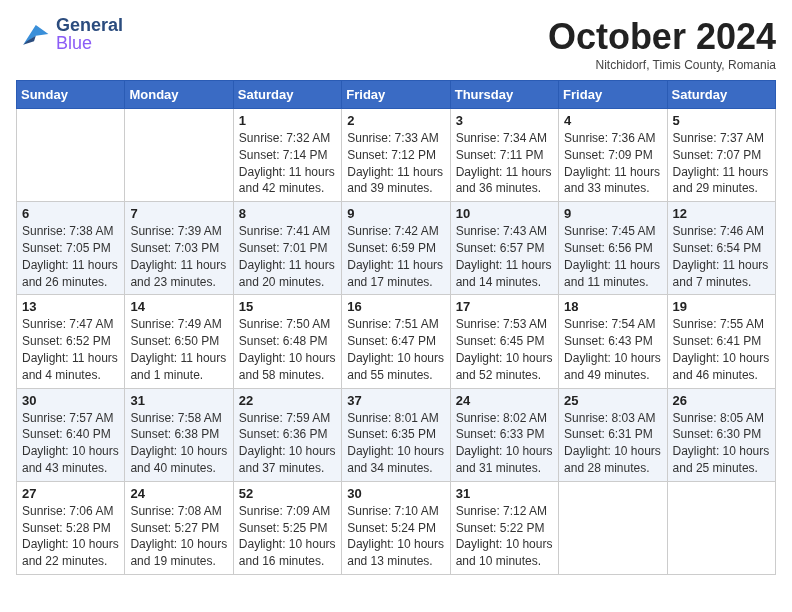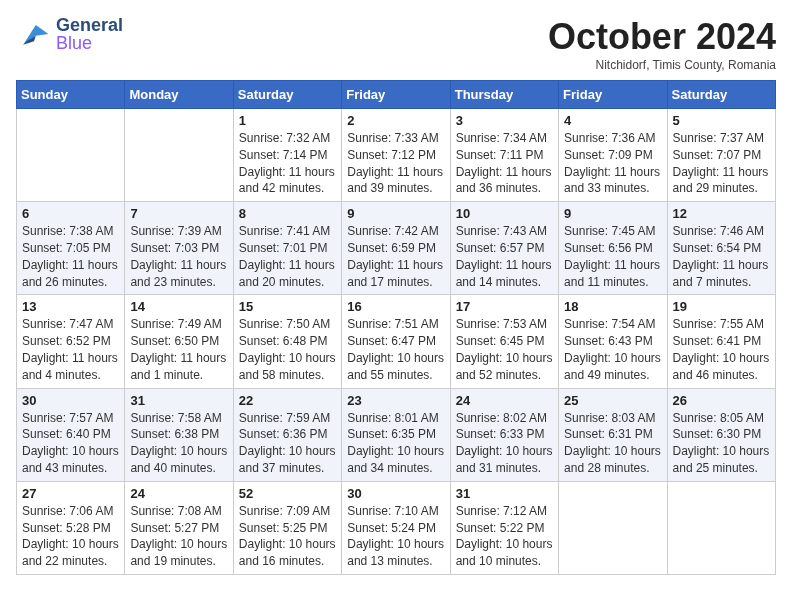--- a/index.html
+++ b/index.html
@@ -217,21 +217,21 @@
         </td>
         <td>
           <span class="day-num">31</span>
           <div class="day-info">Sunrise: 7:58 AM<br>Sunset: 6:38 PM<br>Daylight: 10 hours and 40 minutes.</div>
         </td>
         <td>
           <span class="day-num">22</span>
           <div class="day-info">Sunrise: 7:59 AM<br>Sunset: 6:36 PM<br>Daylight: 10 hours and 37 minutes.</div>
         </td>
         <td>
-          <span class="day-num">23</span>
+          <span class="day-num">37</span>
           <div class="day-info">Sunrise: 8:01 AM<br>Sunset: 6:35 PM<br>Daylight: 10 hours and 34 minutes.</div>
         </td>
         <td>
           <span class="day-num">24</span>
           <div class="day-info">Sunrise: 8:02 AM<br>Sunset: 6:33 PM<br>Daylight: 10 hours and 31 minutes.</div>
         </td>
         <td>
           <span class="day-num">25</span>
           <div class="day-info">Sunrise: 8:03 AM<br>Sunset: 6:31 PM<br>Daylight: 10 hours and 28 minutes.</div>
         </td>

